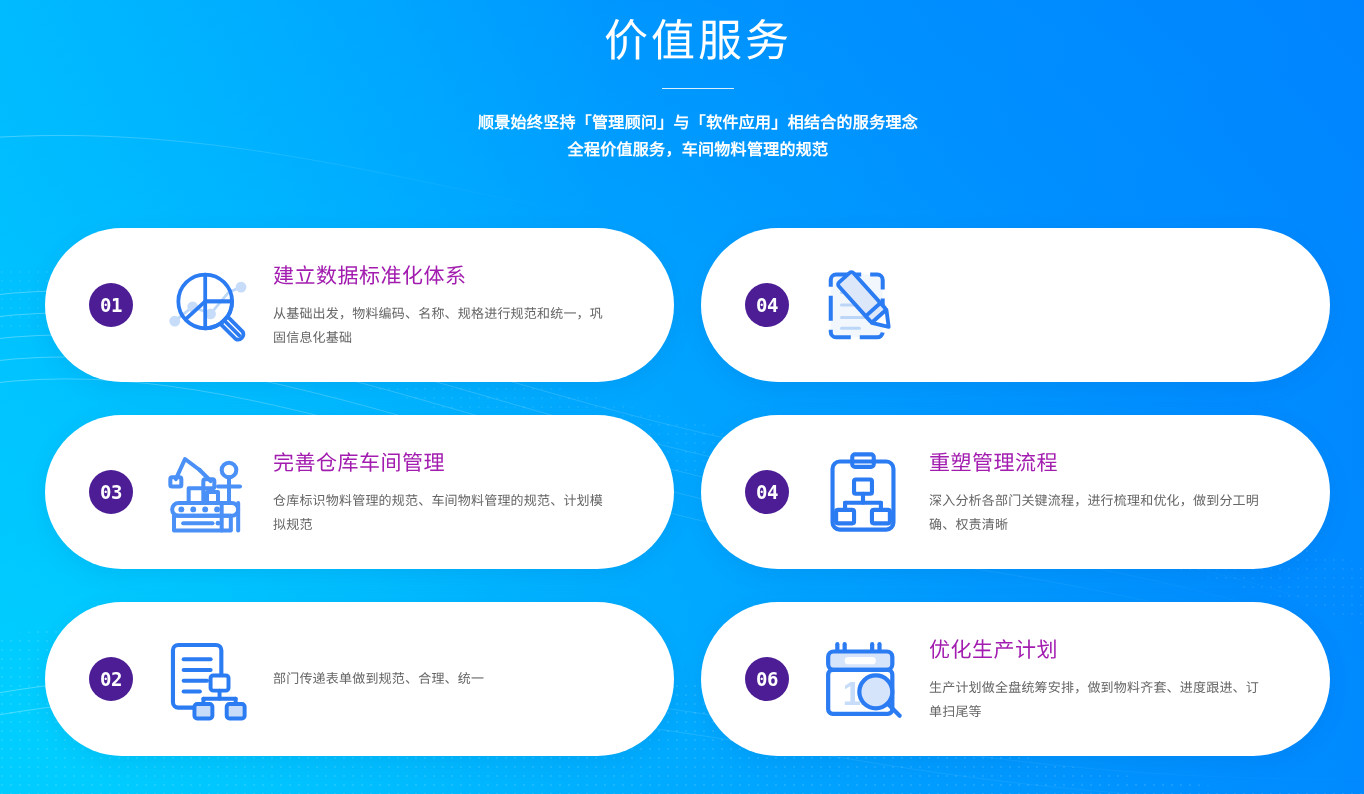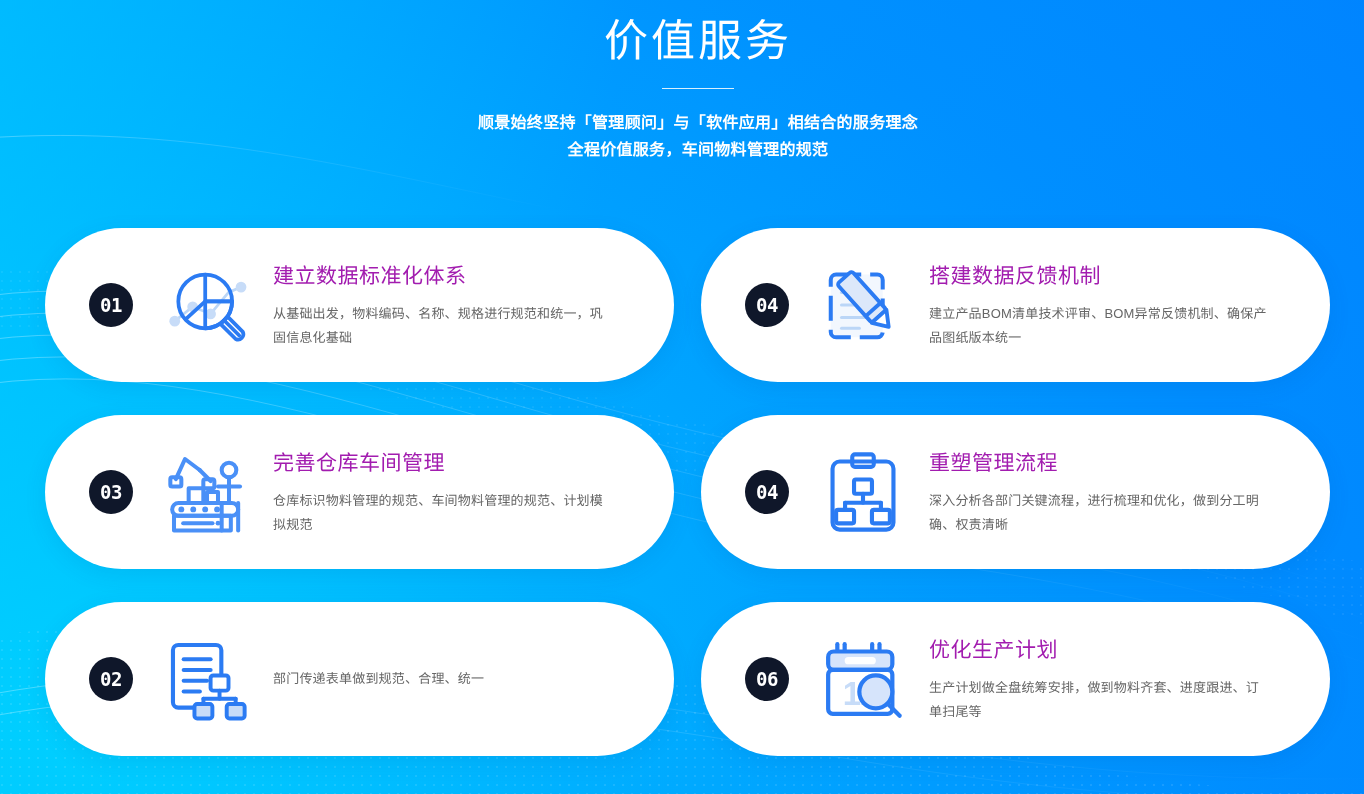--- a/index.html
+++ b/index.html
@@ -91,21 +91,21 @@
     align-items: center;
     box-shadow: 0 6px 22px rgba(0, 70, 150, 0.10);
     padding-left: 20px;
   }
 
   .card-badge {
     flex: 0 0 auto;
     width: 44px;
     height: 44px;
     border-radius: 50%;
-    background: #0f172a;
+    background: #4c1d95;
     color: #FFFFFF;
     display: flex;
     align-items: center;
     justify-content: center;
     font-size: 19px;
     font-weight: 700;
     letter-spacing: -0.5px;
     margin-left: 24px;
     font-family: "DejaVu Sans Mono", "Liberation Mono", monospace;
   }
@@ -232,24 +232,20 @@
             <path d="M24 62 H50"></path>
             <path d="M24 74 H44"></path>
         </g>
         <g transform="rotate(-42 56 48)">
           <rect x="44" y="6" width="22" height="58" rx="3" fill="#DCE8FA" stroke="#2B7BF3" stroke-width="4.3"></rect>
           <path d="M44 54 H66" stroke="#2B7BF3" stroke-width="4.3" fill="none"></path>
           <path d="M44 64 L55 80 L66 64 Z" fill="#FFFFFF" stroke="#2B7BF3" stroke-width="4.3" stroke-linejoin="round"></path>
         </g>
       </svg>
     </div>
-    <div class="card-body">
-      <div class="card-title">搭建数据反馈机制</div>
-      <div class="card-desc">建立产品BOM清单技术评审、BOM异常反馈机制、确保产品图纸版本统一</div>
-    </div>
   </div>
 
   <div class="card">
     <div class="card-badge">03</div>
     <div class="card-icon">
       <svg width="88" height="88" viewBox="0 0 96 96">
         <g fill="none" stroke="#4A90F7" stroke-width="4.4" stroke-linecap="round" stroke-linejoin="round">
           <path d="M14 34 L24 12 L40 24"></path>
           <rect x="8" y="32" width="12" height="10" rx="2"></rect>
           <path d="M40 24 L52 36"></path>

